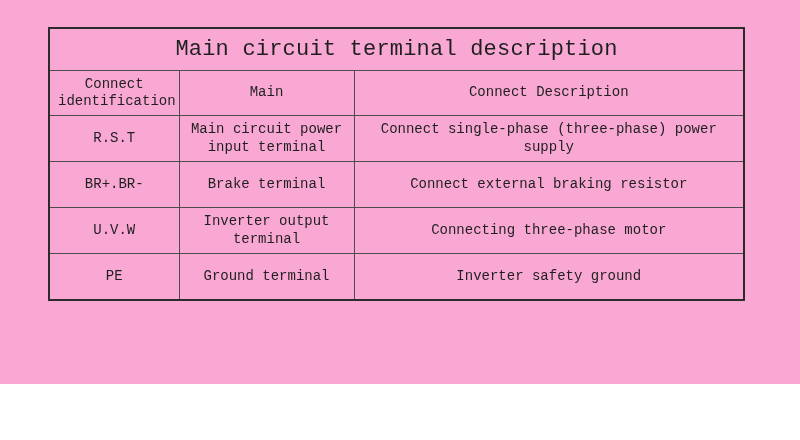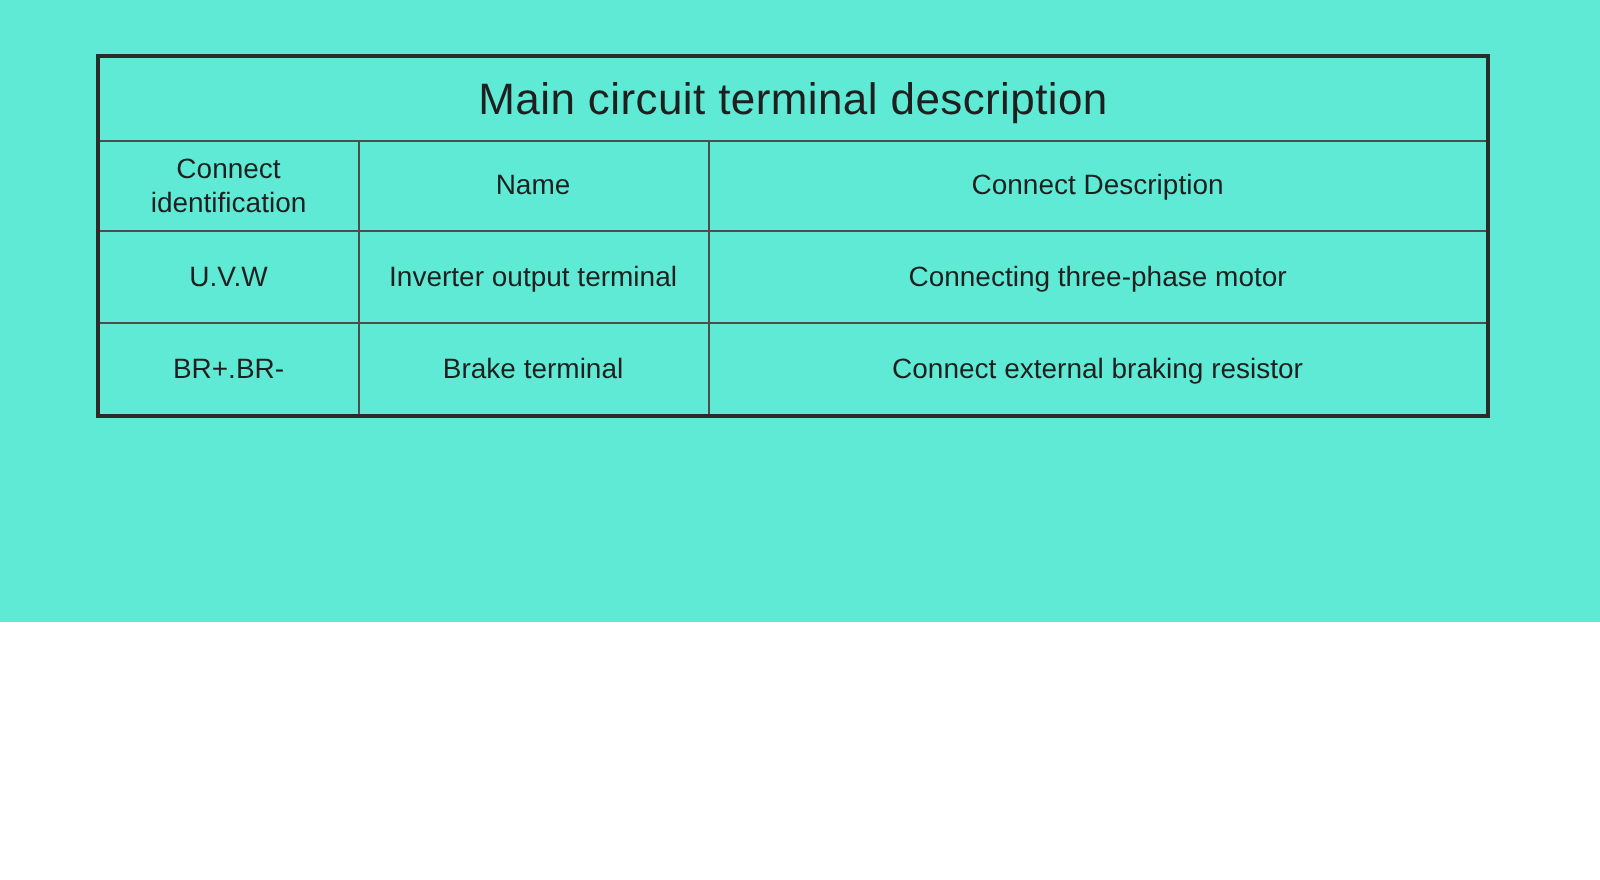--- a/index.html
+++ b/index.html
@@ -6,23 +6,23 @@
     margin: 0;
     padding: 0;
     background: #ffffff;
     width: 800px;
     height: 440px;
     overflow: hidden;
   }
   .page {
     position: relative;
     width: 800px;
-    height: 311px;
-    background: #5eead4;
-    font-family: Liberation Sans, sans-serif;
+    height: 384px;
+    background: #f9a8d4;
+    font-family: Liberation Mono, monospace;
     color: #1f1f1f;
   }
   table.terminal-table {
     position: absolute;
     left: 48px;
     top: 27px;
     width: 695px;
     border-collapse: collapse;
     table-layout: fixed;
     border: 2px solid #2b2b2b;
@@ -60,28 +60,38 @@
       <col style="width:175px">
       <col style="width:390px">
     </colgroup>
     <tbody>
       <tr class="title-row">
         <td colspan="3">Main circuit terminal description</td>
       </tr>
       <tr class="header-row">
         <td>Connect
 identification</td>
-        <td>Name</td>
+        <td>Main</td>
         <td>Connect Description</td>
+      </tr>
+      <tr class="data-row">
+        <td>R.S.T</td>
+        <td>Main circuit power input terminal</td>
+        <td>Connect single-phase (three-phase) power supply</td>
+      </tr>
+      <tr class="data-row">
+        <td>BR+.BR-</td>
+        <td>Brake terminal</td>
+        <td>Connect external braking resistor</td>
       </tr>
       <tr class="data-row">
         <td>U.V.W</td>
         <td>Inverter output terminal</td>
         <td>Connecting three-phase motor</td>
       </tr>
       <tr class="data-row">
-        <td>BR+.BR-</td>
-        <td>Brake terminal</td>
-        <td>Connect external braking resistor</td>
+        <td>PE</td>
+        <td>Ground terminal</td>
+        <td>Inverter safety ground</td>
       </tr>
     </tbody>
   </table>
 </div>
 
 </body></html>

